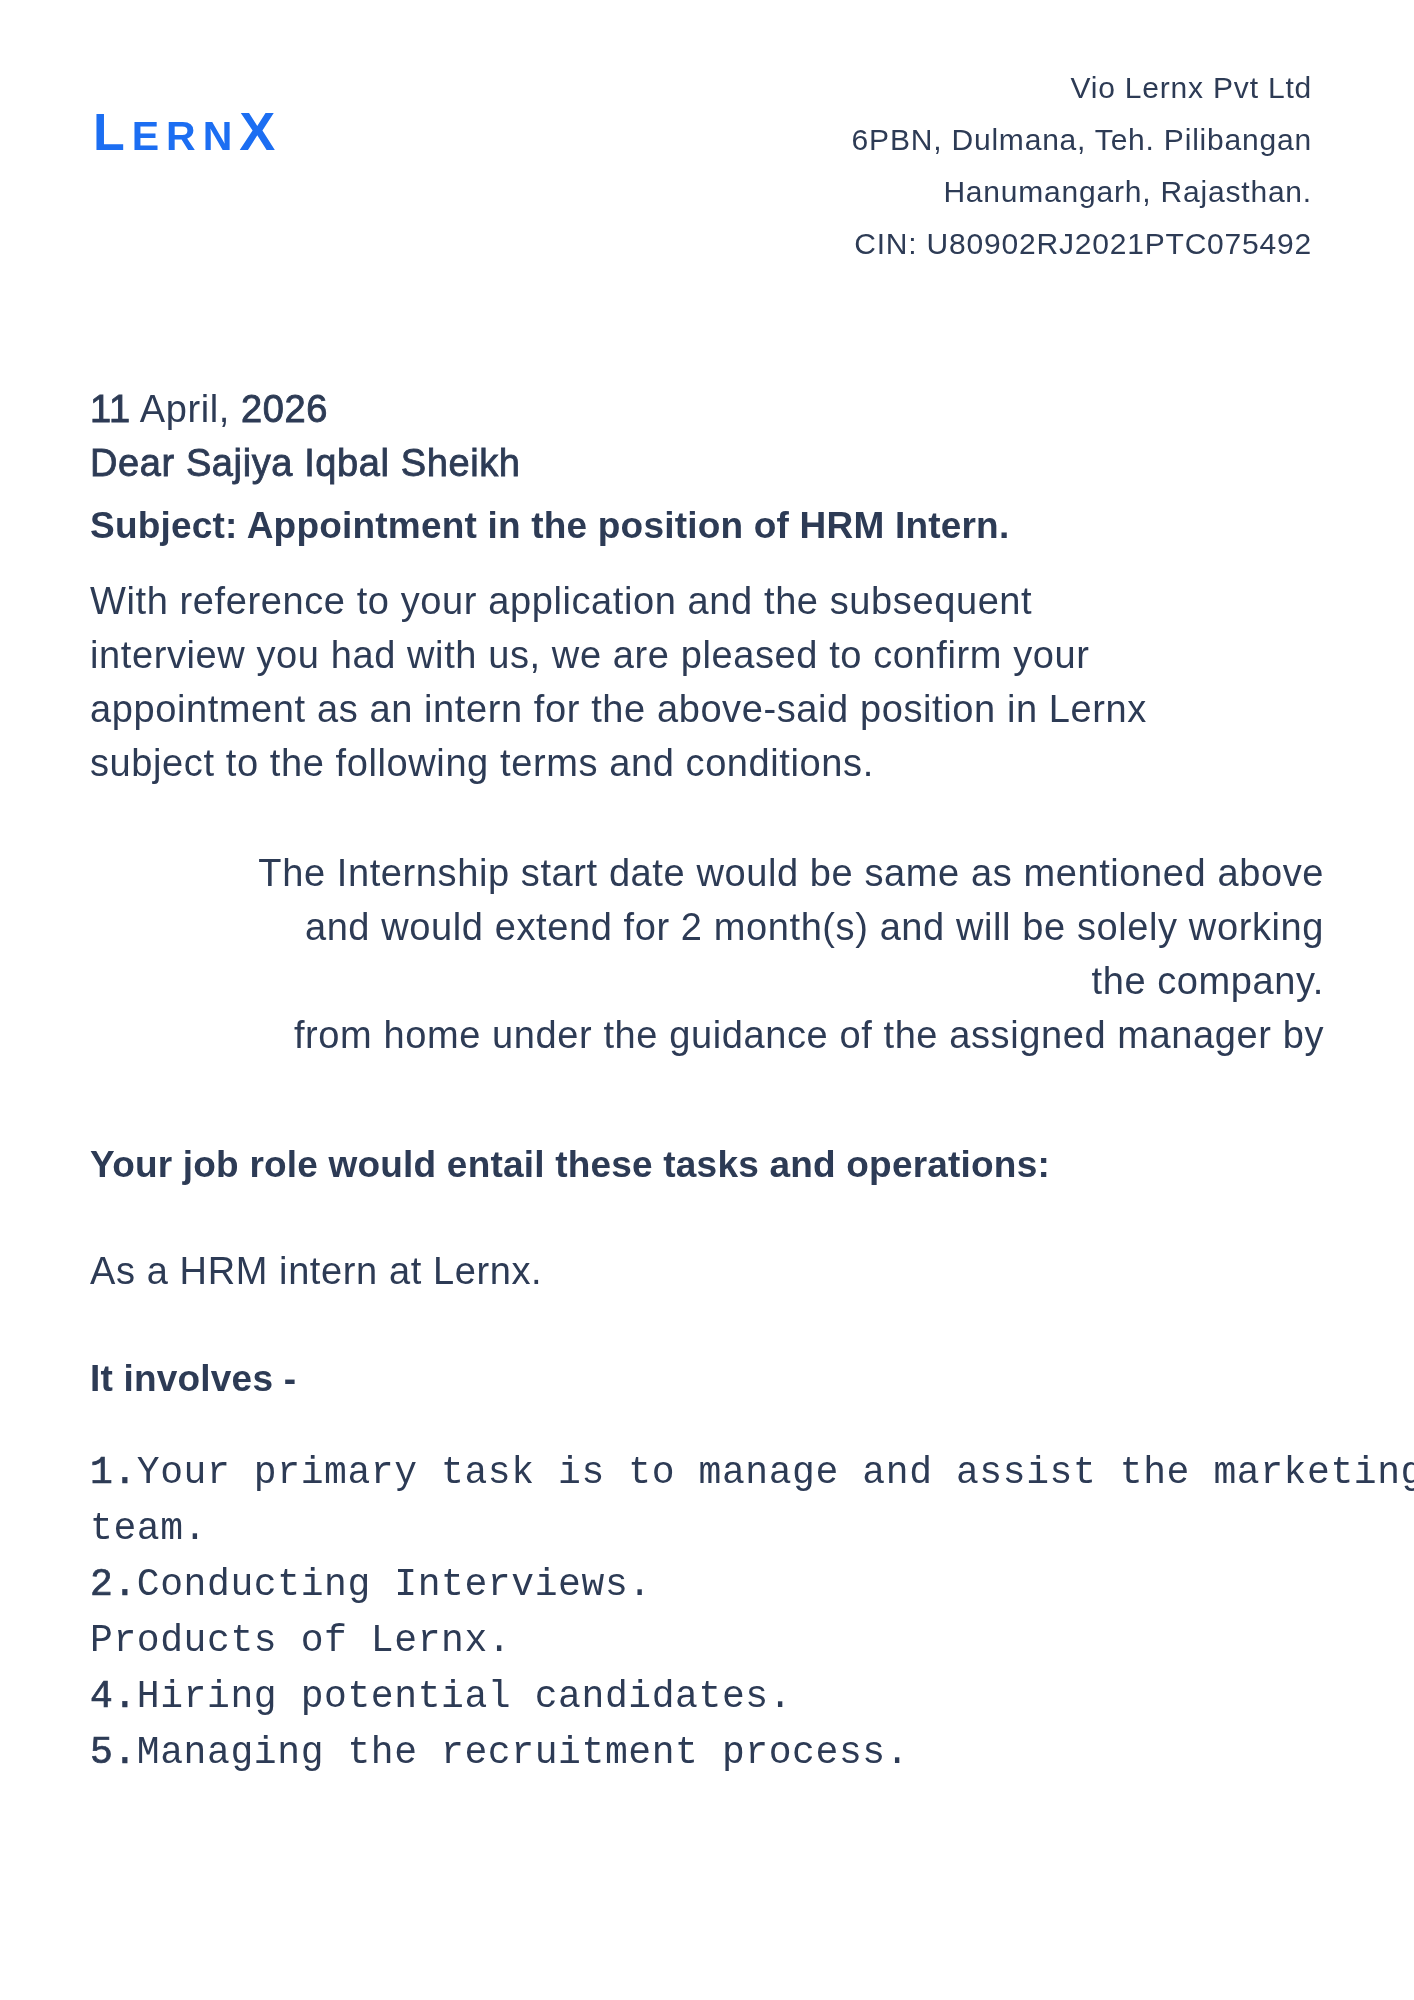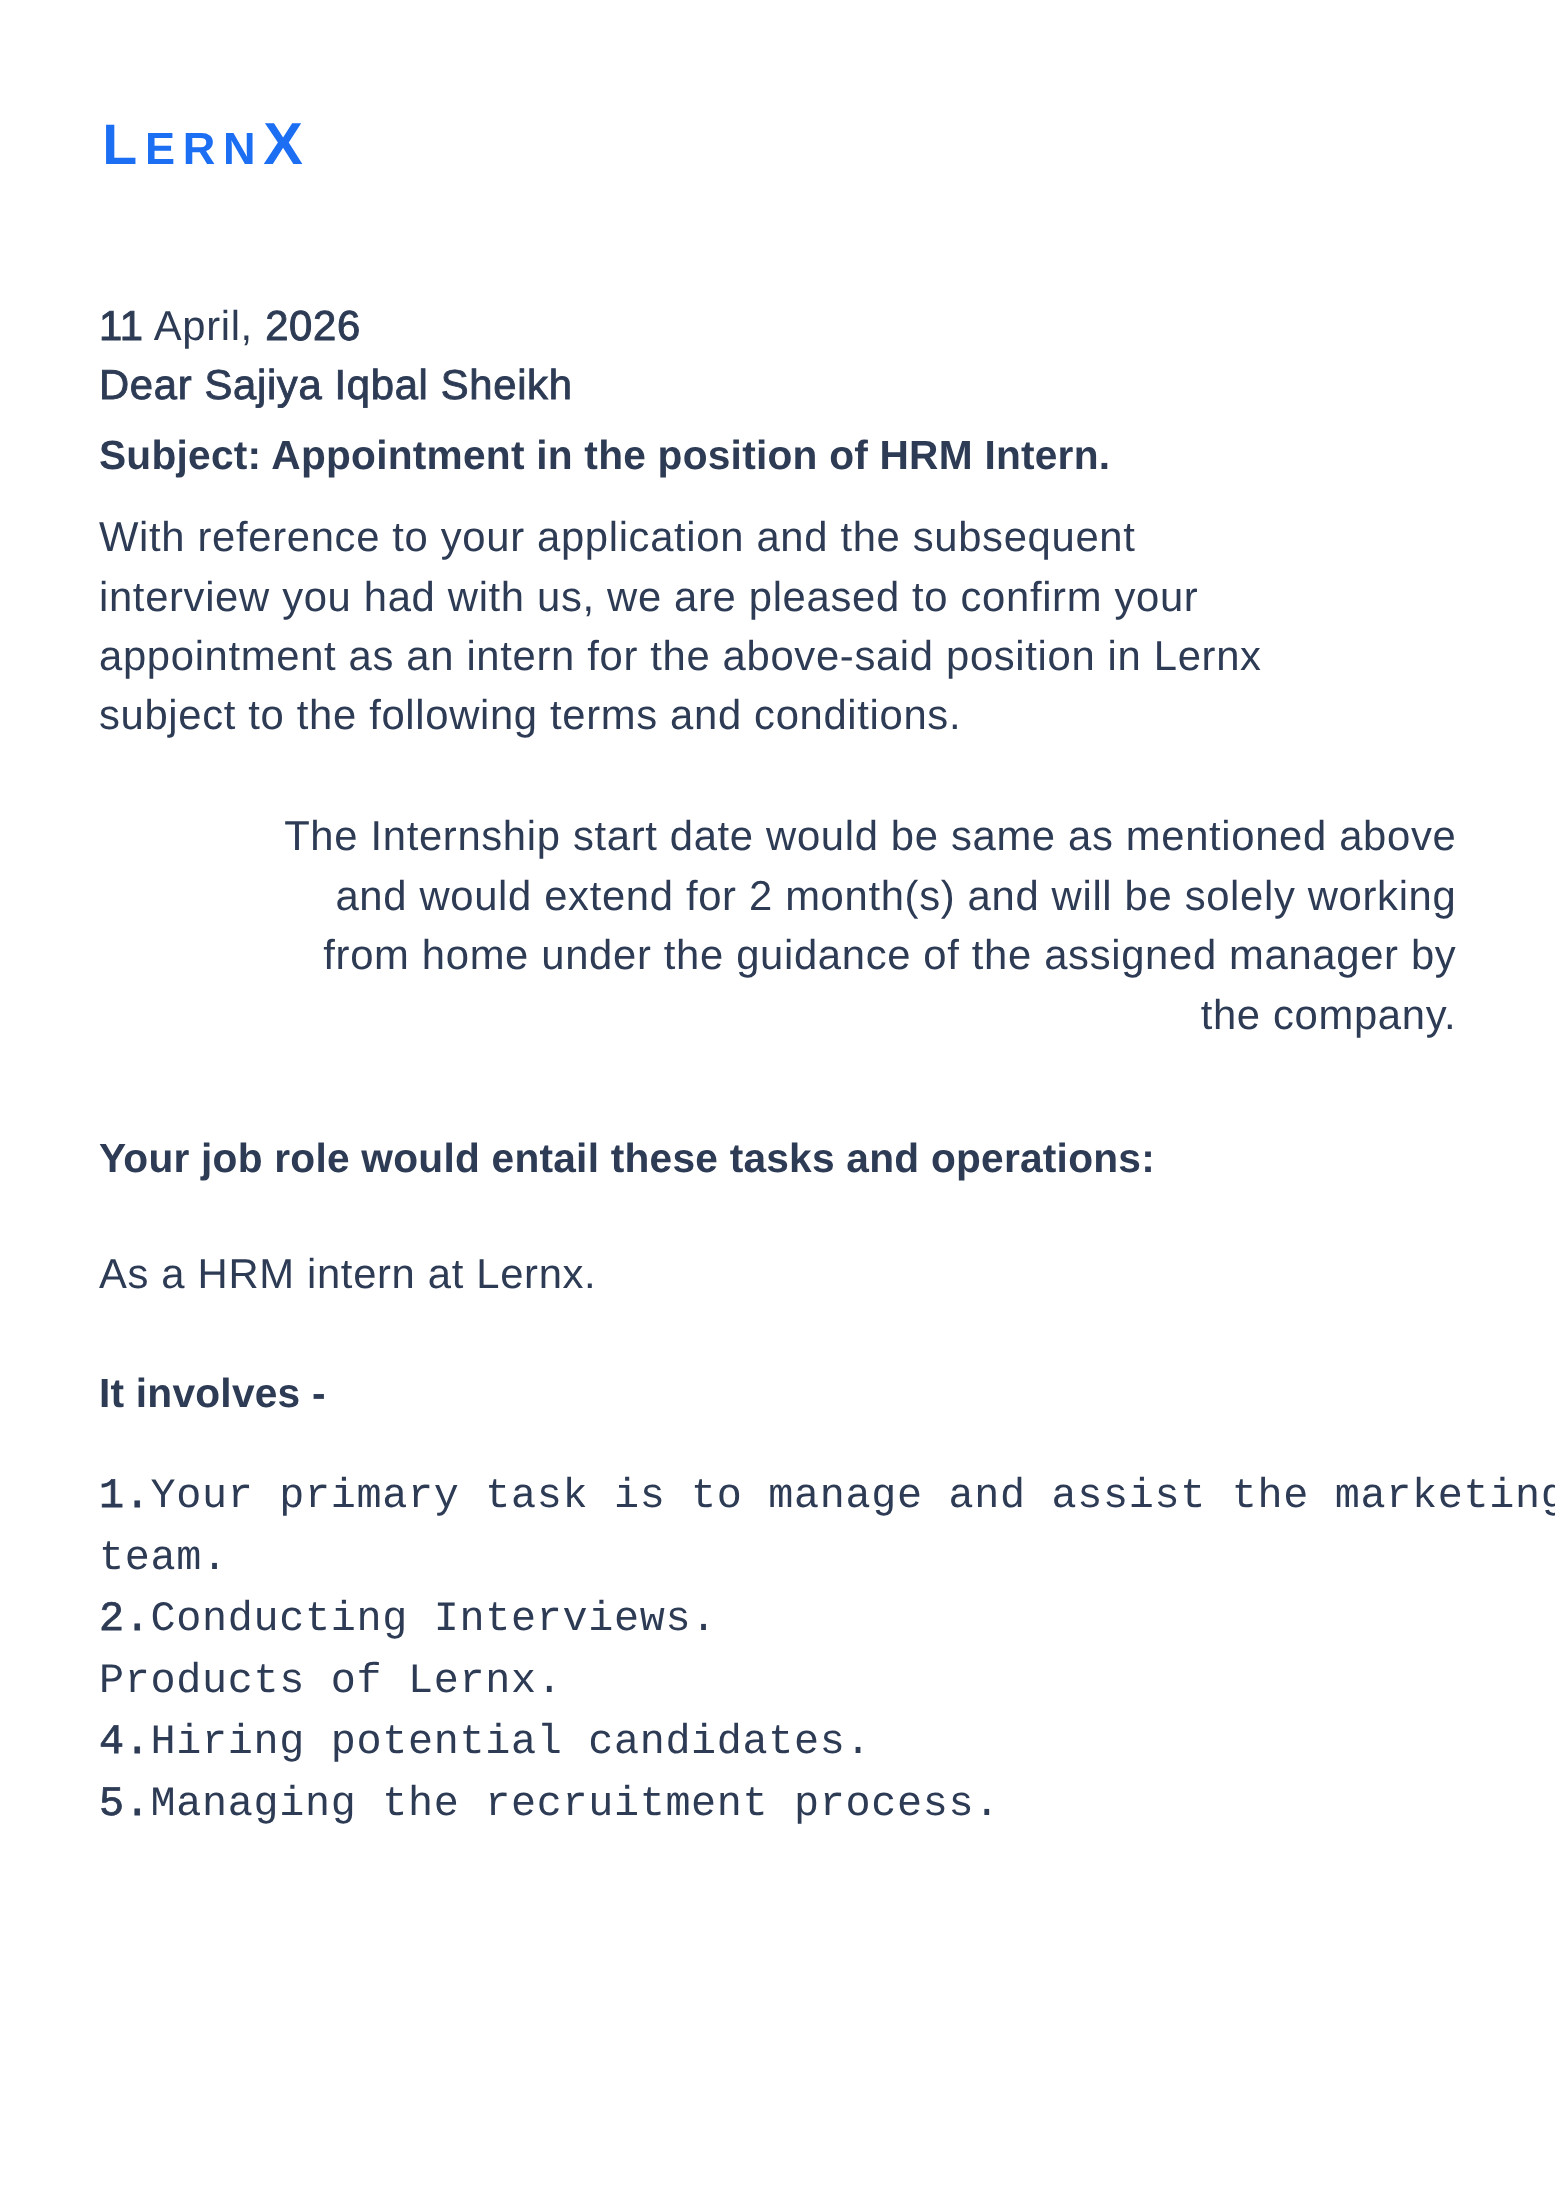--- a/index.html
+++ b/index.html
@@ -56,42 +56,48 @@
 </style>
 </head>
 <body>
 
 <div class="page">
 
   <header class="letterhead">
     <div class="logo">
       <span class="lg">L</span><span class="md">ERN</span><span class="xl">X</span>
     </div>
+    <div class="company">
+      <div>Vio Lernx Pvt Ltd</div>
+      <div>6PBN, Dulmana, Teh. Pilibangan</div>
+      <div>Hanumangarh, Rajasthan.</div>
+      <div>CIN: U80902RJ2021PTC075492</div>
+    </div>
   </header>
 
   <main class="letter-body">
 
     <div class="date-line"><span class="num">11</span><span> April, </span><span class="num">2026</span></div>
 
     <div class="salutation">Dear Sajiya Iqbal Sheikh</div>
 
     <div class="subject">Subject: Appointment in the position of HRM Intern.</div>
 
     <div class="para p1">
       <div class="ln">With reference to your application and the subsequent</div>
       <div class="ln">interview you had with us, we are pleased to confirm your</div>
       <div class="ln">appointment as an intern for the above-said position in Lernx</div>
       <div class="ln">subject to the following terms and conditions.</div>
     </div>
 
     <div class="para p2">
       <div class="ln">The Internship start date would be same as mentioned above</div>
       <div class="ln">and would extend for 2 month(s) and will be solely working</div>
+      <div class="ln">the company.</div>
       <div class="ln">from home under the guidance of the assigned manager by</div>
-      <div class="ln">the company.</div>
     </div>
 
     <div class="heading h1">Your job role would entail these tasks and operations:</div>
 
     <div class="role-intro">As a HRM intern at Lernx.</div>
 
     <div class="heading h2">It involves -</div>
 
     <div class="tasks">
       <div class="task">

